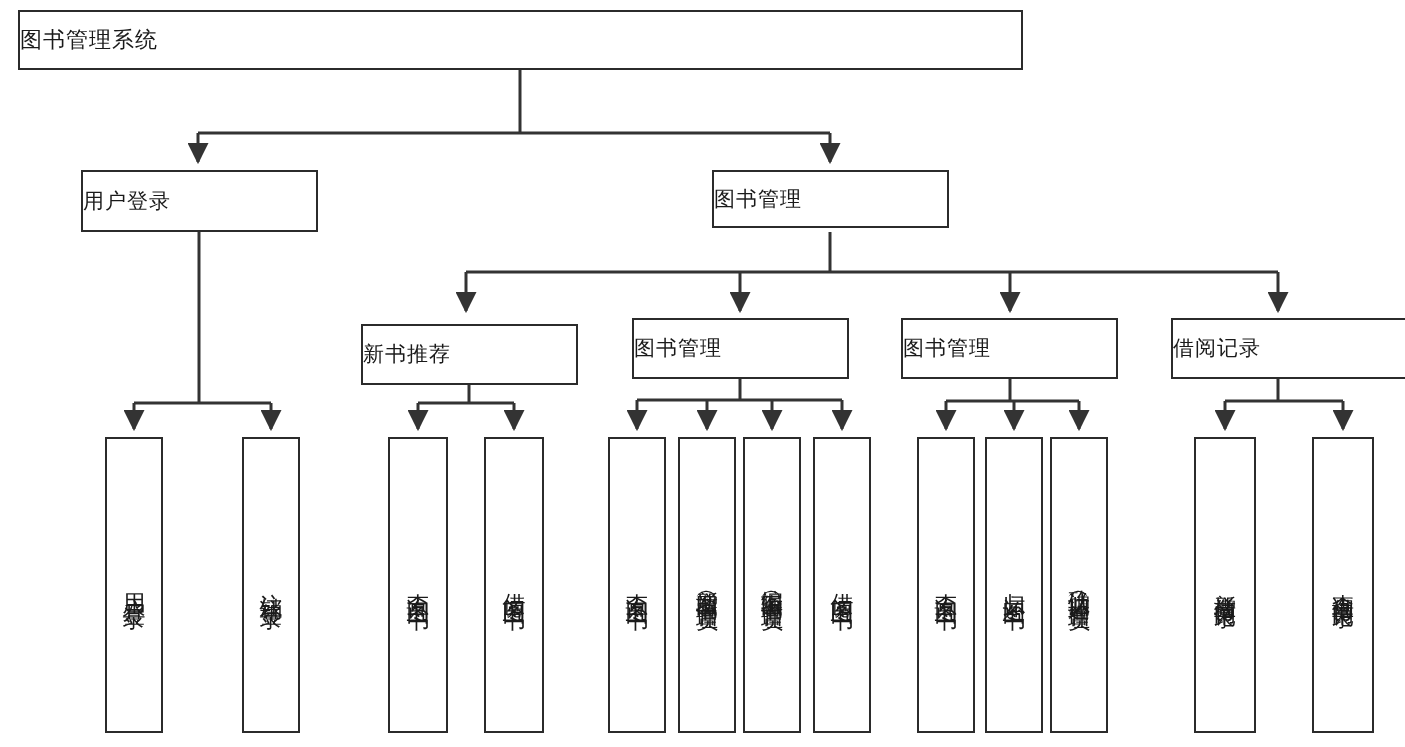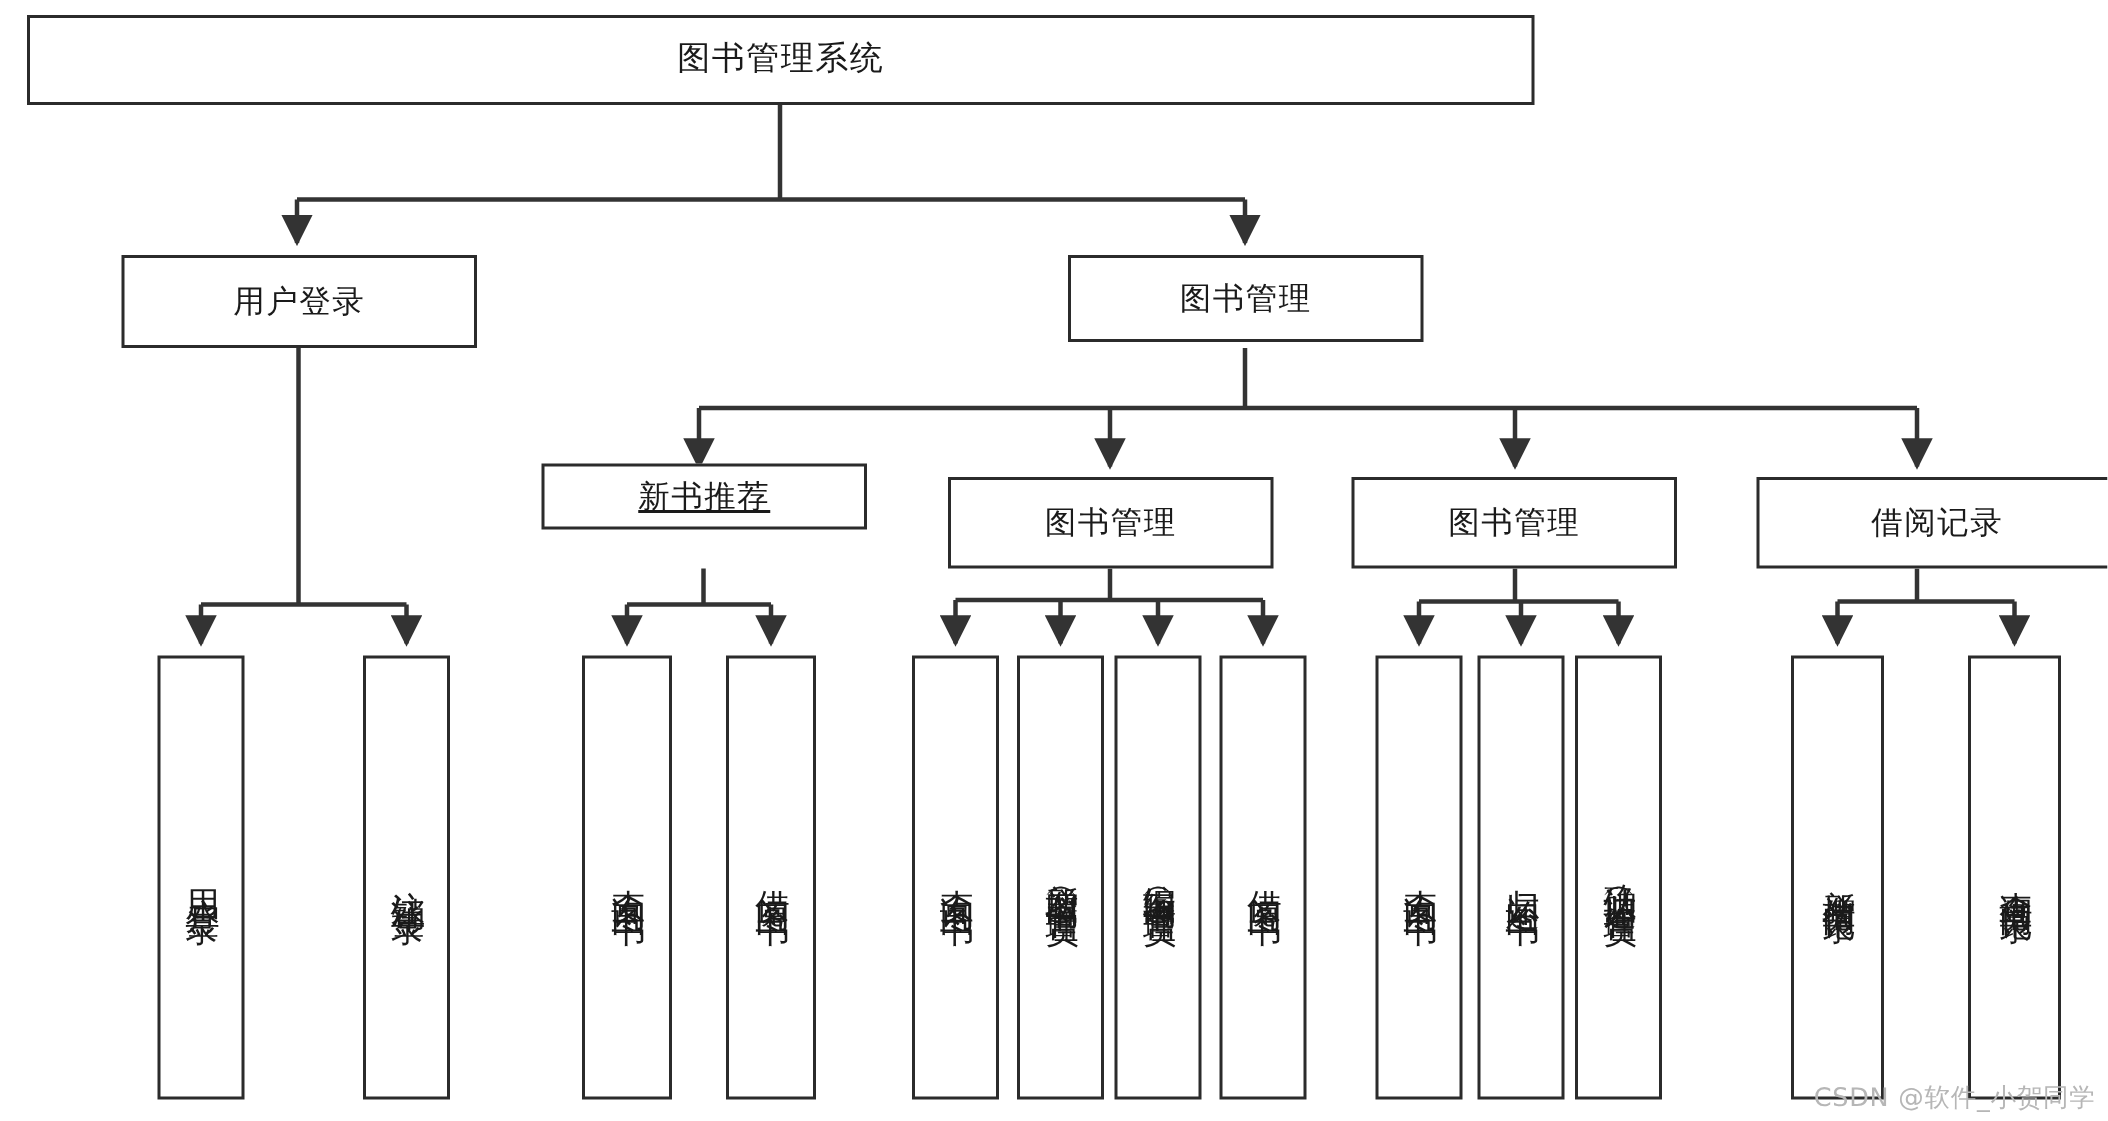--- a/index.html
+++ b/index.html
@@ -25,21 +25,21 @@
     height: 747px;
     pointer-events: none;
   }
   .node {
     position: absolute;
     box-sizing: border-box;
     background: #ffffff;
     border: 2px solid #2b2b2b;
     display: flex;
     align-items: center;
-    justify-content: center;
+    justify-content: flex-start;
     color: #1a1a1a;
   }
   .node .lbl {
     display: block;
     text-align: center;
     line-height: 1.08;
   }
   
   .h-node .lbl {
     font-size: 21px;
@@ -135,21 +135,21 @@
     <span class="lbl">图书管理系统</span>
   </div>
 
   <div class="node h-node" style="left:81px; top:170px; width:237px; height:62px;">
     <span class="lbl">用户登录</span>
   </div>
   <div class="node h-node" style="left:712px; top:170px; width:237px; height:58px;">
     <span class="lbl">图书管理</span>
   </div>
 
-  <div class="node h-node" style="left:361px; top:309px; width:217px; height:44px;text-decoration:underline;">
+  <div class="node h-node" style="left:361px; top:324px; width:217px; height:61px;">
     <span class="lbl">新书推荐</span>
   </div>
   <div class="node h-node" style="left:632px; top:318px; width:217px; height:61px;">
     <span class="lbl">图书管理</span>
   </div>
   <div class="node h-node" style="left:901px; top:318px; width:217px; height:61px;">
     <span class="lbl">图书管理</span>
   </div>
   <div class="node h-node" style="left:1171px; top:318px; width:241px; height:61px;">
     <span class="lbl">借阅记录</span>
@@ -192,15 +192,14 @@
     <span class="lbl">确认归还（管理员）</span>
   </div>
 
   <div class="node v-node tall" style="left:1194px; top:437px; width:62px; height:296px;">
     <span class="lbl">新增借阅记录</span>
   </div>
   <div class="node v-node tall" style="left:1312px; top:437px; width:62px; height:296px;">
     <span class="lbl">查询借阅记录</span>
   </div>
 
-  <div id="watermark">CSDN @软件_小贺同学</div>
 
 </div>
 
 </body></html>

